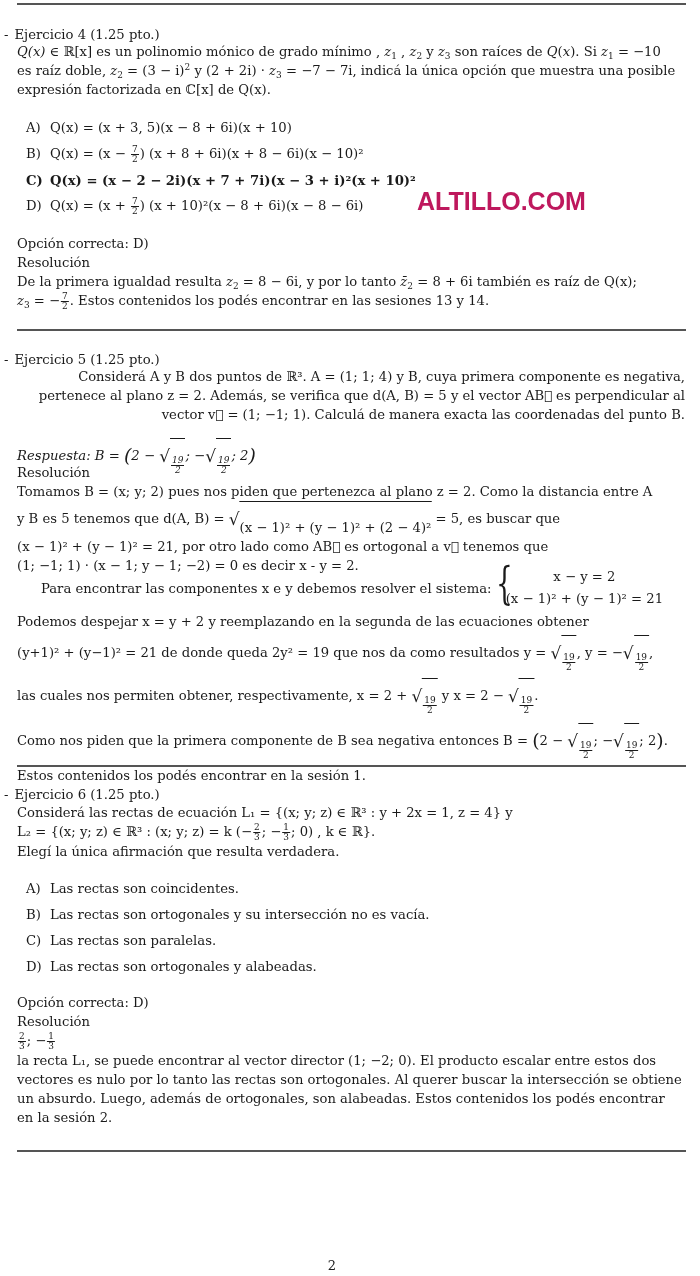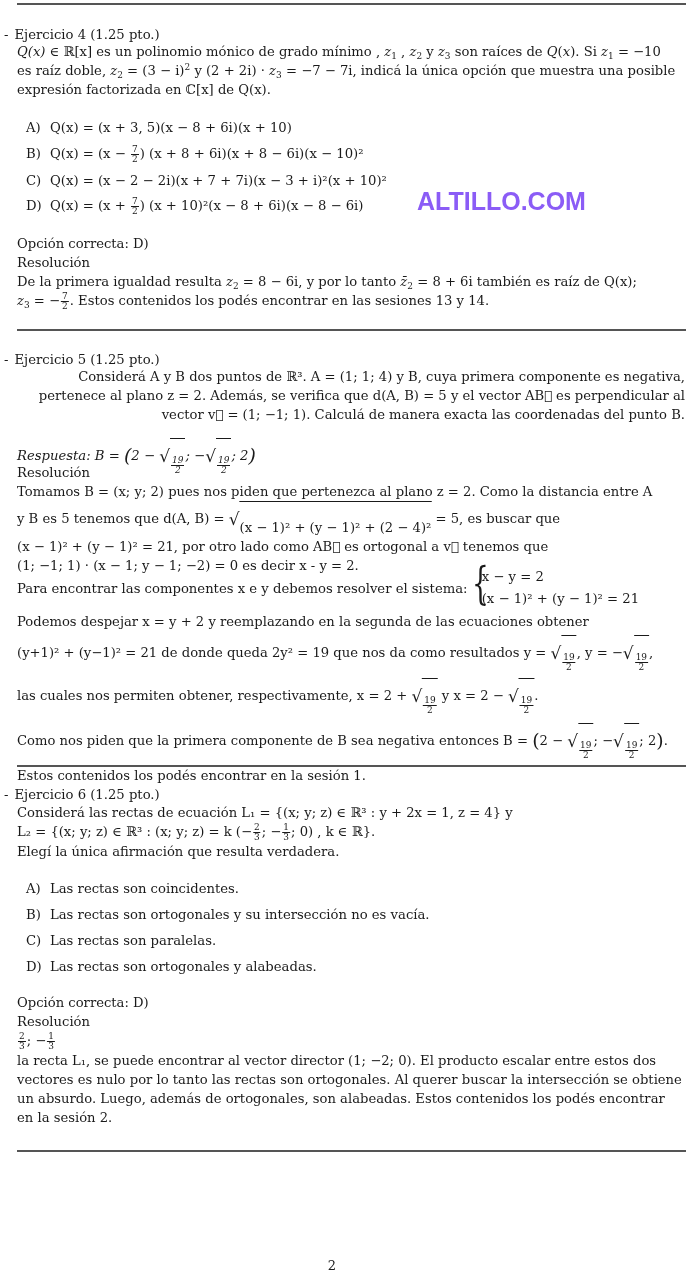--- a/index.html
+++ b/index.html
@@ -22,21 +22,21 @@
   .frac .n { display: block; border-bottom: 1px solid #1a1a1a; padding: 0 1px; }
   .frac .d { display: block; padding: 0 1px; }
   .sqrt { display: inline-block; white-space: nowrap; }
   .sqrt .rad { font-size: 17px; vertical-align: -2px; }
   .sqrt .under { display: inline-block; border-top: 1px solid #1a1a1a; padding-top: 16px; vertical-align: middle; }
   .big { font-size: 19px; vertical-align: -2px; }
   .u { }
   .watermark {
     position: absolute; left: 417px; top: 192px;
     font-family: "Liberation Sans", "DejaVu Sans", sans-serif;
-    font-weight: bold; font-size: 25px; color: #8b5cf6; letter-spacing: 0px;
+    font-weight: bold; font-size: 25px; color: #be185d; letter-spacing: 0px;
   }
   .system { display: inline-block; vertical-align: middle; position: relative; padding-left: 10px; line-height: 22px; }
   .system .brace { position: absolute; left: 0; top: -4px; font-size: 44px; line-height: 44px; font-weight: 200; transform: scaleX(0.6); transform-origin: left; }
   .pagenum { position: absolute; left: 0; width: 664px; text-align: center; top: 1256px; font-size: 13px; }
 </style>
 </head>
 <body>
 
 <div class="rule" style="top:3px;"></div>
 
@@ -47,21 +47,21 @@
     <i class="m">Q(x)</i><span> ∈ ℝ[x] es un polinomio mónico de grado mínimo , </span><i>z</i><sub>1</sub> , <i>z</i><sub>2</sub> y <i>z</i><sub>3</sub><span> son raíces de </span><i>Q</i>(<i>x</i>)<span>. Si </span><i>z</i><sub>1</sub><span> = −10</span>
   </div>
   <div class="p" style="white-space: nowrap; transform: scaleX(0.997015); transform-origin: left center;">
     <span>es raíz doble, </span><i>z</i><sub>2</sub><span> = (3 − i)</span><sup>2</sup><span> y (2 + 2i) · </span><i>z</i><sub>3</sub><span> = −7 − 7i, indicá la única opción que muestra una posible</span>
   </div>
   <div class="p" style="transform: scaleX(0.997015); transform-origin: left center;">expresión factorizada en ℂ[x] de Q(x).</div>
 </div>
 
 <div class="opt" style="top:118px;"><span class="lbl">A)</span><span>Q(x) = (x + 3, 5)(x − 8 + 6i)(x + 10)</span></div>
 <div class="opt" style="top:144px;"><span class="lbl">B)</span><span>Q(x) = (x − </span><span class="frac"><span class="n">7</span><span class="d">2</span></span><span>) (x + 8 + 6i)(x + 8 − 6i)(x − 10)²</span></div>
-<div class="opt" style="top:171px;"><span class="lbl">C)</span><span>Q(x) = (x − 2 − 2i)(x + 7 + 7i)(x − 3 + i)²(x + 10)²</span></div>
+<div class="opt" style="top:171px;font-weight:bold;"><span class="lbl">C)</span><span>Q(x) = (x − 2 − 2i)(x + 7 + 7i)(x − 3 + i)²(x + 10)²</span></div>
 <div class="opt" style="top:196px;"><span class="lbl">D)</span><span>Q(x) = (x + </span><span class="frac"><span class="n">7</span><span class="d">2</span></span><span>) (x + 10)²(x − 8 + 6i)(x − 8 − 6i)</span></div>
 
 <div class="watermark">ALTILLO.COM</div>
 
 <div class="block" style="top:234px;">
   <div class="p" style="transform: scaleX(0.997015); transform-origin: left center;">Opción correcta: D)</div>
   <div class="p" style="transform: scaleX(0.997015); transform-origin: left center;">Resolución</div>
   <div class="p" style="white-space: nowrap; transform: scaleX(0.997015); transform-origin: left center;">
     <span>De la primera igualdad resulta </span><i>z</i><sub>2</sub><span> = 8 − 6i, y por lo tanto </span><i>z̄</i><sub>2</sub><span> = 8 + 6i también es raíz de Q(x);</span>
   </div>
@@ -85,21 +85,21 @@
 </div>
 
 <div class="block" style="top:463px;">
   <div class="p" style="transform: scaleX(0.997015); transform-origin: left center;">Resolución</div>
   <div class="p" style="white-space: nowrap; transform: scaleX(0.997015); transform-origin: left center;">Tomamos B = (x; y; 2) pues nos piden que pertenezca al plano z = 2. Como la distancia entre A</div>
   <div class="p" style="white-space: nowrap; transform: scaleX(0.997015); transform-origin: left center;"><span>y B es 5 tenemos que d(A, B) = </span><span class="sqrt"><span class="rad">√</span><span class="under">(x − 1)² + (y − 1)² + (2 − 4)²</span></span><span> = 5, es buscar que</span></div>
   <div class="p" style="white-space: nowrap; transform: scaleX(0.997015); transform-origin: left center;">(x − 1)² + (y − 1)² = 21, por otro lado como AB⃗ es ortogonal a v⃗ tenemos que</div>
   <div class="p" style="white-space: nowrap; transform: scaleX(0.997015); transform-origin: left center;">(1; −1; 1) · (x − 1; y − 1; −2) = 0 es decir x - y = 2.</div>
 </div>
 
-<div class="block" style="top:566px; white-space:nowrap;">
+<div class="block" style="top:566px; white-space:nowrap;text-align:center;">
   <span style="vertical-align:middle;">Para encontrar las componentes x e y debemos resolver el sistema: </span><span class="system"><span class="brace">{</span><span style="display:block;">x − y = 2</span><span style="display:block;">(x − 1)² + (y − 1)² = 21</span></span>
 </div>
 
 <div class="block" style="top:612px;">
   <div class="p" style="white-space: nowrap; transform: scaleX(0.997015); transform-origin: left center;">Podemos despejar x = y + 2 y reemplazando en la segunda de las ecuaciones obtener</div>
   <div class="p" style="white-space: nowrap; margin-top: 4px; transform: scaleX(0.997015); transform-origin: left center;"><span>(y+1)² + (y−1)² = 21 de donde queda 2y² = 19 que nos da como resultados y = </span><span class="sqrt"><span class="rad">√</span><span class="under"><span class="frac"><span class="n">19</span><span class="d">2</span></span></span></span><span>, y = −</span><span class="sqrt"><span class="rad">√</span><span class="under"><span class="frac"><span class="n">19</span><span class="d">2</span></span></span></span><span>,</span></div>
   <div class="p" style="white-space: nowrap; margin-top: 6px; transform: scaleX(0.997015); transform-origin: left center;"><span>las cuales nos permiten obtener, respectivamente, x = 2 + </span><span class="sqrt"><span class="rad">√</span><span class="under"><span class="frac"><span class="n">19</span><span class="d">2</span></span></span></span><span> y x = 2 − </span><span class="sqrt"><span class="rad">√</span><span class="under"><span class="frac"><span class="n">19</span><span class="d">2</span></span></span></span><span>.</span></div>
   <div class="p" style="white-space: nowrap; margin-top: 8px; transform: scaleX(0.997015); transform-origin: left center;"><span>Como nos piden que la primera componente de B sea negativa entonces B = </span><span class="big">(</span><span>2 − </span><span class="sqrt"><span class="rad">√</span><span class="under"><span class="frac"><span class="n">19</span><span class="d">2</span></span></span></span><span>; −</span><span class="sqrt"><span class="rad">√</span><span class="under"><span class="frac"><span class="n">19</span><span class="d">2</span></span></span></span><span>; 2</span><span class="big">)</span><span>.</span></div>
   <div class="p" style="white-space: nowrap; margin-top: 6px; transform: scaleX(0.997015); transform-origin: left center;">Estos contenidos los podés encontrar en la sesión 1.</div>
 </div>

